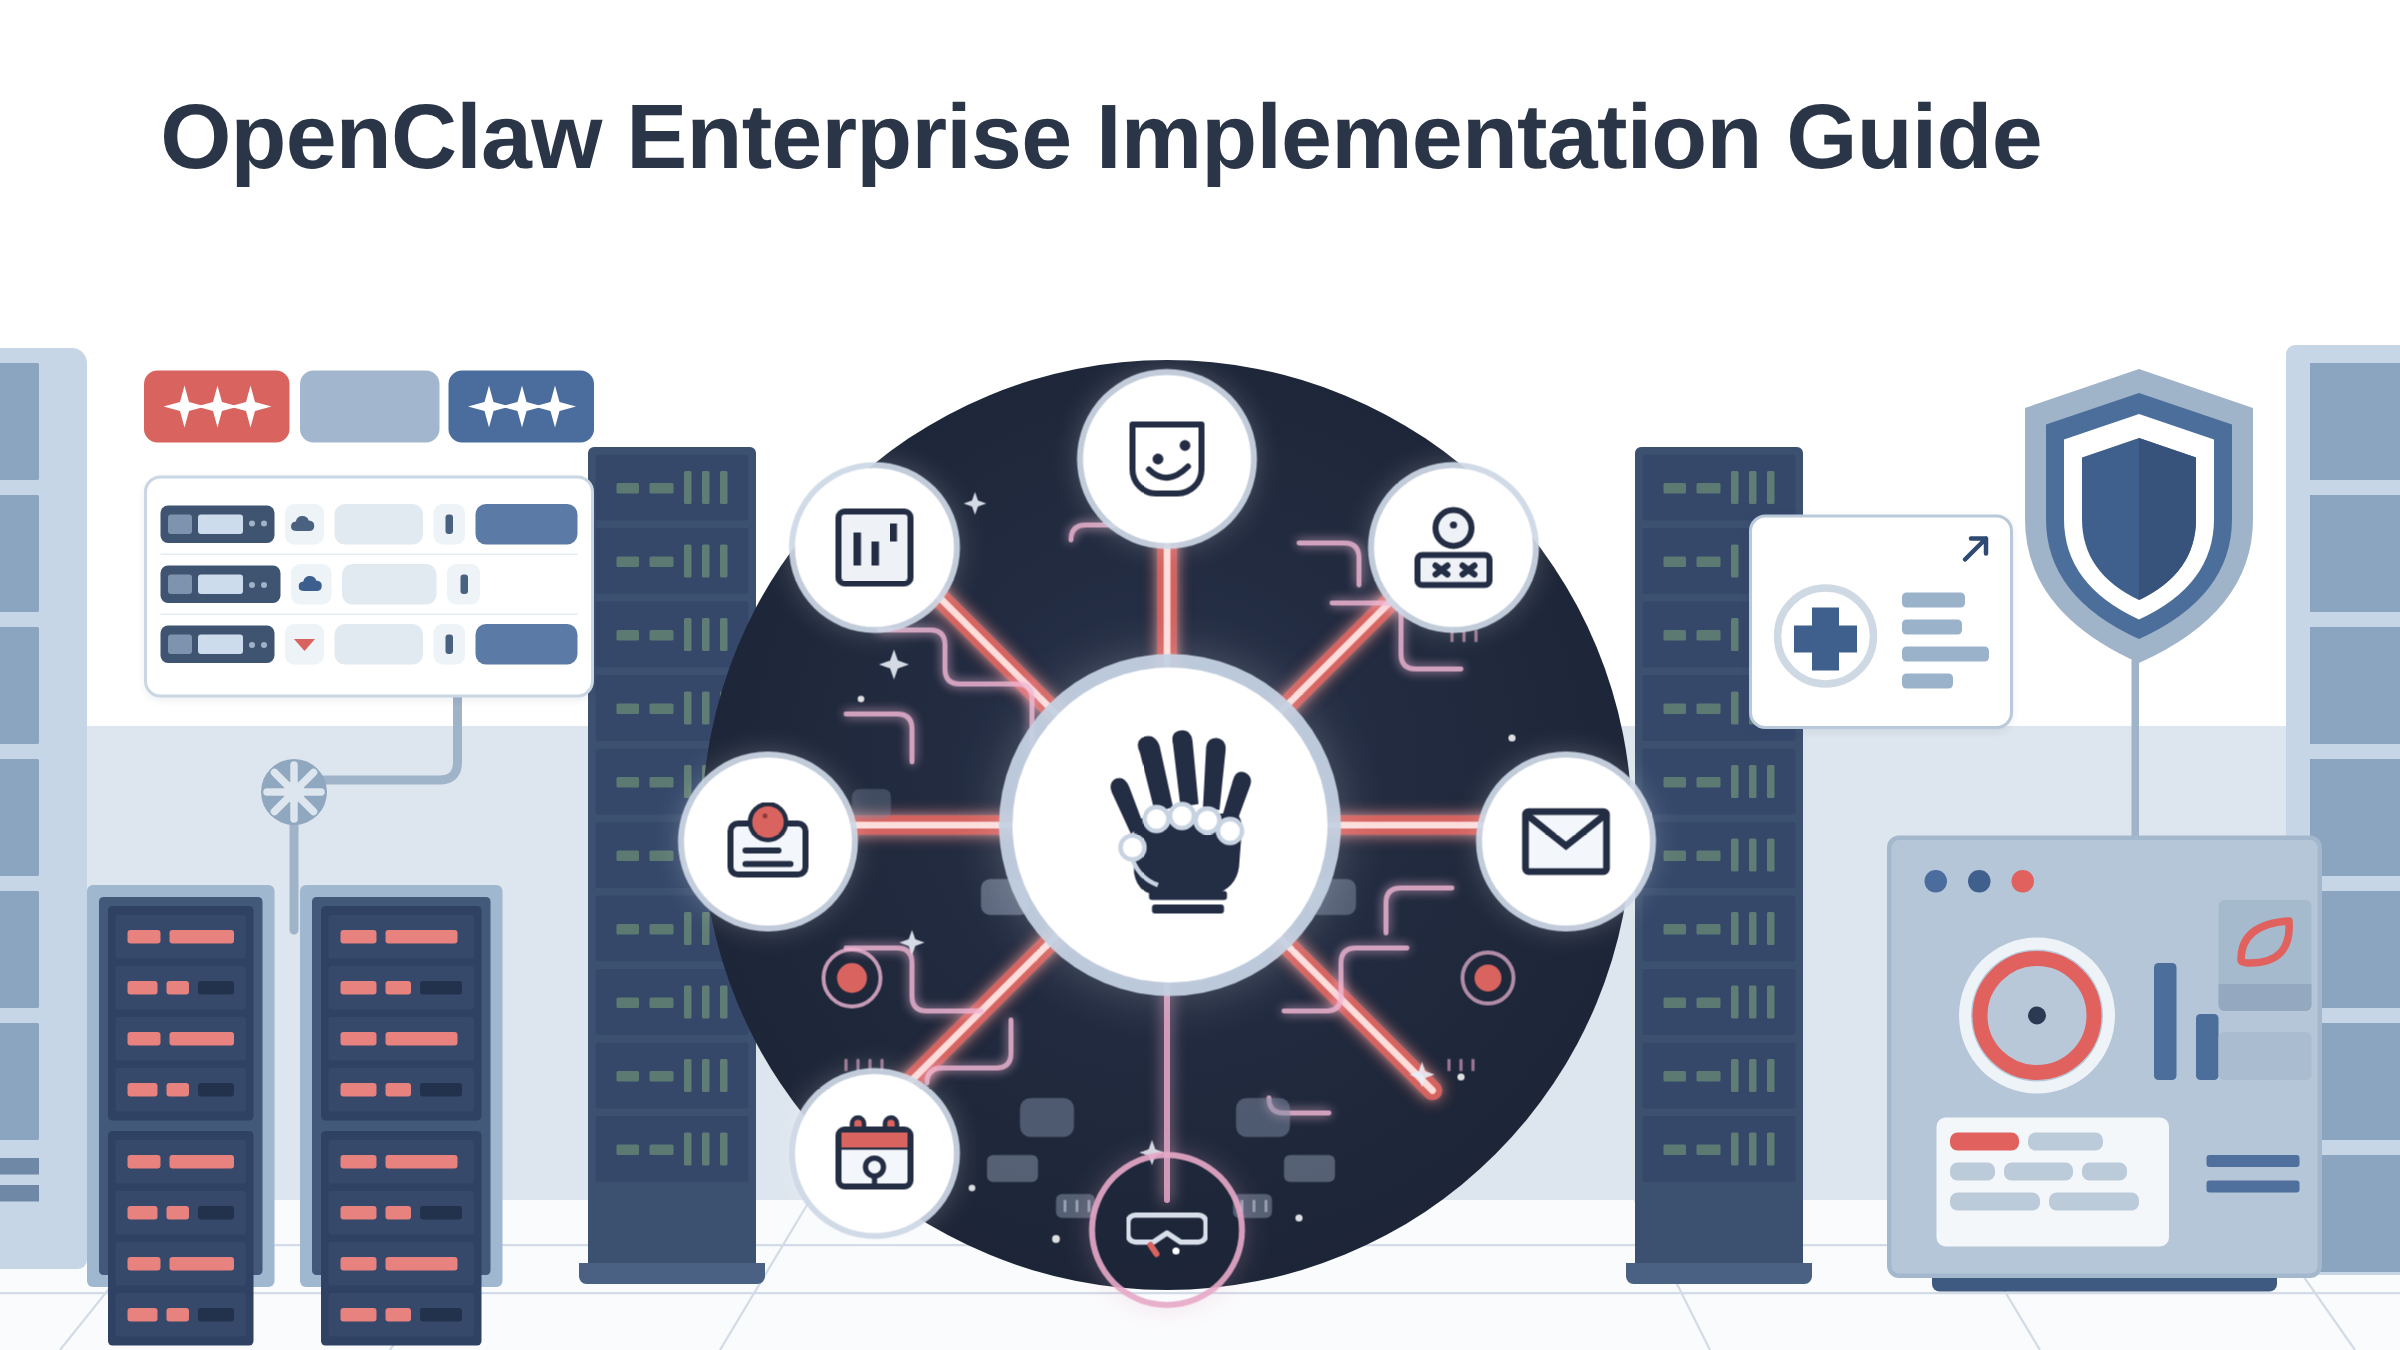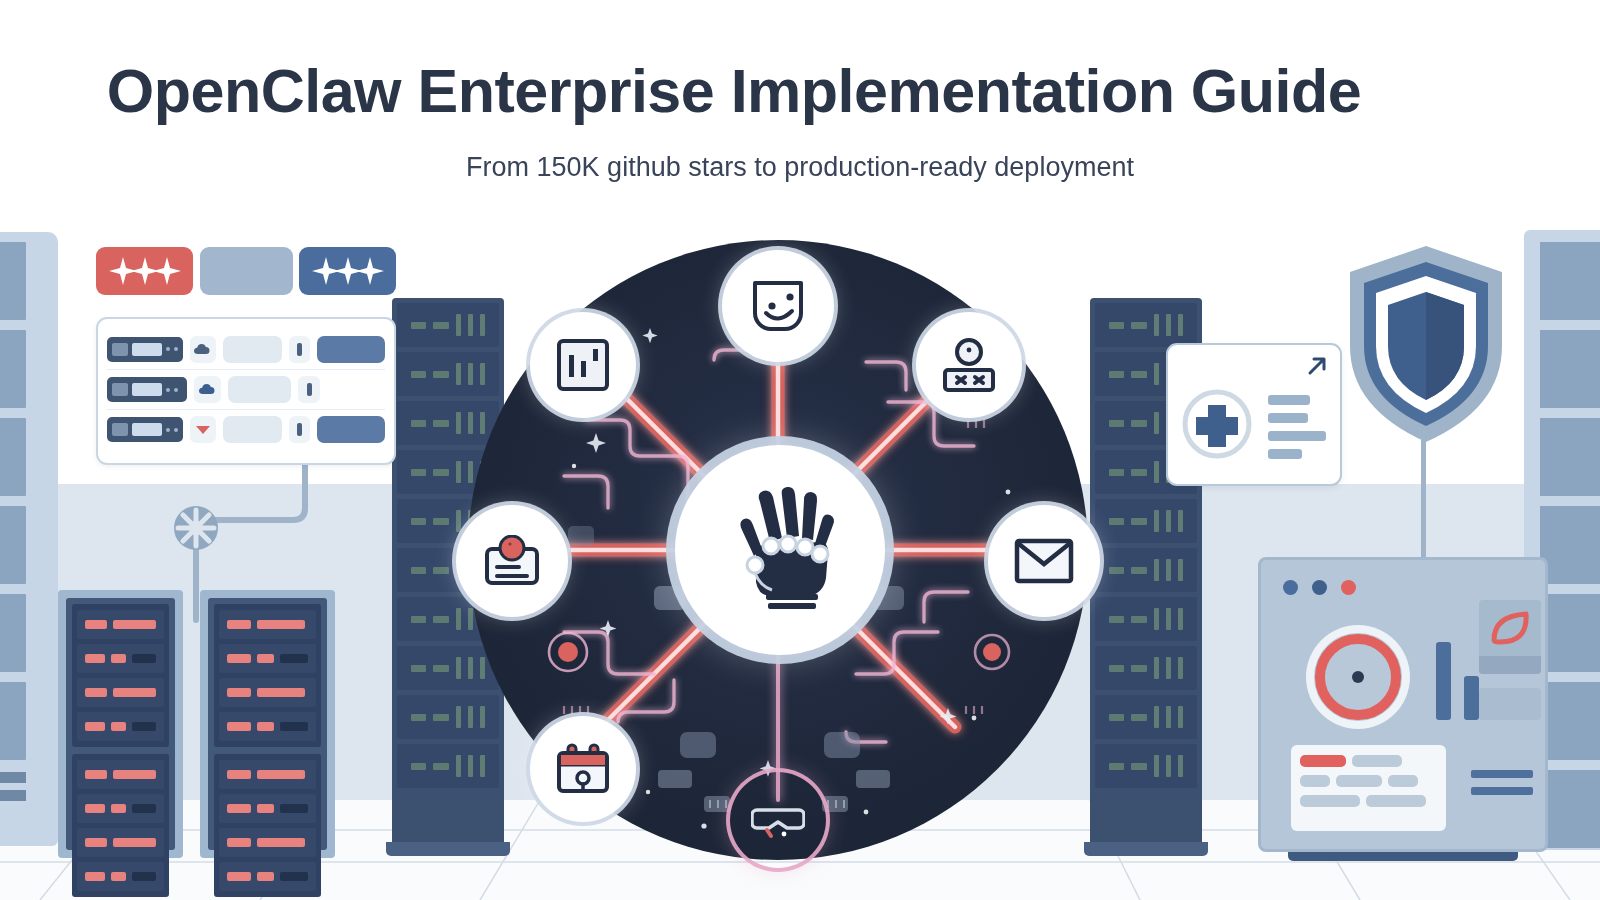--- a/index.html
+++ b/index.html
@@ -201,21 +201,20 @@
       <line x1="330" y1="0" x2="260" y2="100" stroke="#d3dce6" stroke-width="1.5"></line>
       <line x1="540" y1="0" x2="480" y2="100" stroke="#d3dce6" stroke-width="1.5"></line>
       <line x1="1090" y1="0" x2="1140" y2="100" stroke="#d3dce6" stroke-width="1.5"></line>
       <line x1="1300" y1="0" x2="1360" y2="100" stroke="#d3dce6" stroke-width="1.5"></line>
       <line x1="1500" y1="0" x2="1570" y2="100" stroke="#d3dce6" stroke-width="1.5"></line>
     </svg>
   </div>
 
   <div class="header">
     <div class="title">OpenClaw Enterprise Implementation Guide</div>
-    <div class="subtitle">From 150K github stars to production-ready deployment</div>
   </div>
 
   <div class="cab-left">
     <div class="slot" style="top:10px"></div>
     <div class="slot" style="top:98px"></div>
     <div class="slot" style="top:186px"></div>
     <div class="slot" style="top:274px"></div>
     <div class="slot" style="top:362px"></div>
     <div class="slot" style="top:450px"></div>
     <div class="bar" style="top:540px"></div>

